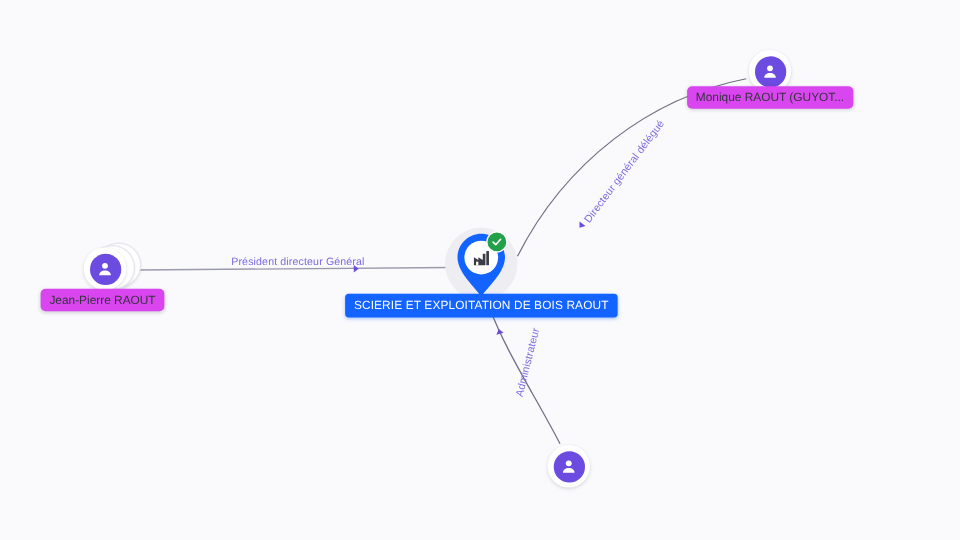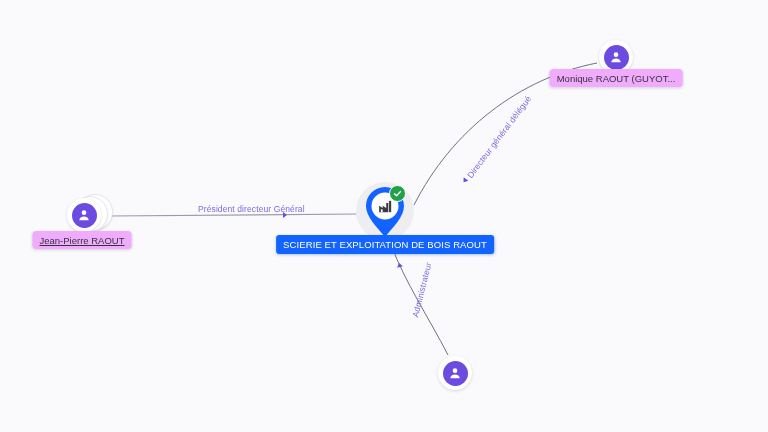--- a/index.html
+++ b/index.html
@@ -127,21 +127,21 @@
     border: 1.5px solid #ffffff;
     display: flex;
     align-items: center;
     justify-content: center;
   }
 
   
   .name-label {
     position: absolute;
     transform: translateX(-50%);
-    background: #f0abfc;
+    background: #d946ef;
     color: #33333d;
     font-size: 9.5px;
     font-family: "Liberation Sans", sans-serif;
     padding: 3.5px 7px;
     border-radius: 4px;
     box-shadow: 0 1px 3px rgba(30,30,60,.18);
     white-space: nowrap;
   }
   .company-label {
     position: absolute;
@@ -161,21 +161,21 @@
 <body>
 
 <div id="canvas">
 
   <svg id="edges" viewBox="0 0 768 432" xmlns="http://www.w3.org/2000/svg">
     <path d="M 110 216 L 360 214" fill="none" stroke="#9a9aad" stroke-width="1.1"></path>
     <path d="M 597 63 C 520 78 452 130 414 205" fill="none" stroke="#6f6f85" stroke-width="1"></path>
     <path d="M 448 355 C 430 320 404 280 392 247" fill="none" stroke="#6f6f85" stroke-width="1"></path>
   </svg>
 
-  <div class="edge-label" style="left:198px; top:204px;">Président directeur Général</div>
+  <div class="edge-label" style="left:185px; top:204px;">Président directeur Général</div>
   <div class="edge-arrow" style="left:283px; top:212px;"></div>
 
   <div class="edge-label" style="left:469px; top:172px; transform: rotate(-53deg);">Directeur général délégué</div>
   <div class="edge-arrow" style="left:466px; top:176px; transform: rotate(127deg);"></div>
 
   <div class="edge-label" style="left:415px; top:312px; transform: rotate(-76deg);">Administrateur</div>
   <div class="edge-arrow" style="left:400px; top:264px; transform: rotate(-104deg);"></div>
 
   <div class="node" style="left:84px; top:215px;">
     <div class="avatar-stack">
@@ -184,21 +184,21 @@
       <div class="avatar">
         <div class="avatar-inner">
           <svg width="14" height="14" viewBox="0 0 24 24" fill="#ffffff">
             <circle cx="12" cy="8" r="4"></circle>
             <path d="M4 21c0-4.2 3.6-6.5 8-6.5s8 2.3 8 6.5z"></path>
           </svg>
         </div>
       </div>
     </div>
   </div>
-  <div class="name-label" style="left:82px; top:231px;text-decoration:underline;">Jean-Pierre RAOUT</div>
+  <div class="name-label" style="left:82px; top:231px;">Jean-Pierre RAOUT</div>
 
   <div class="node" style="left:616px; top:57px;">
     <div class="avatar-stack">
       <div class="avatar">
         <div class="avatar-inner">
           <svg width="14" height="14" viewBox="0 0 24 24" fill="#ffffff">
             <circle cx="12" cy="8" r="4"></circle>
             <path d="M4 21c0-4.2 3.6-6.5 8-6.5s8 2.3 8 6.5z"></path>
           </svg>
         </div>

